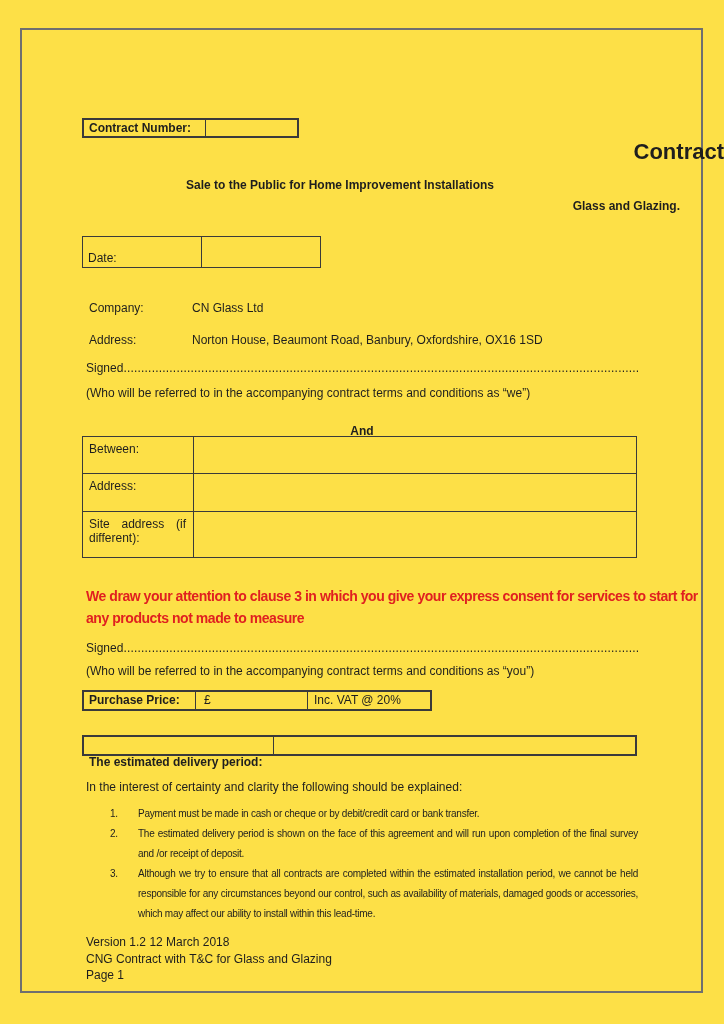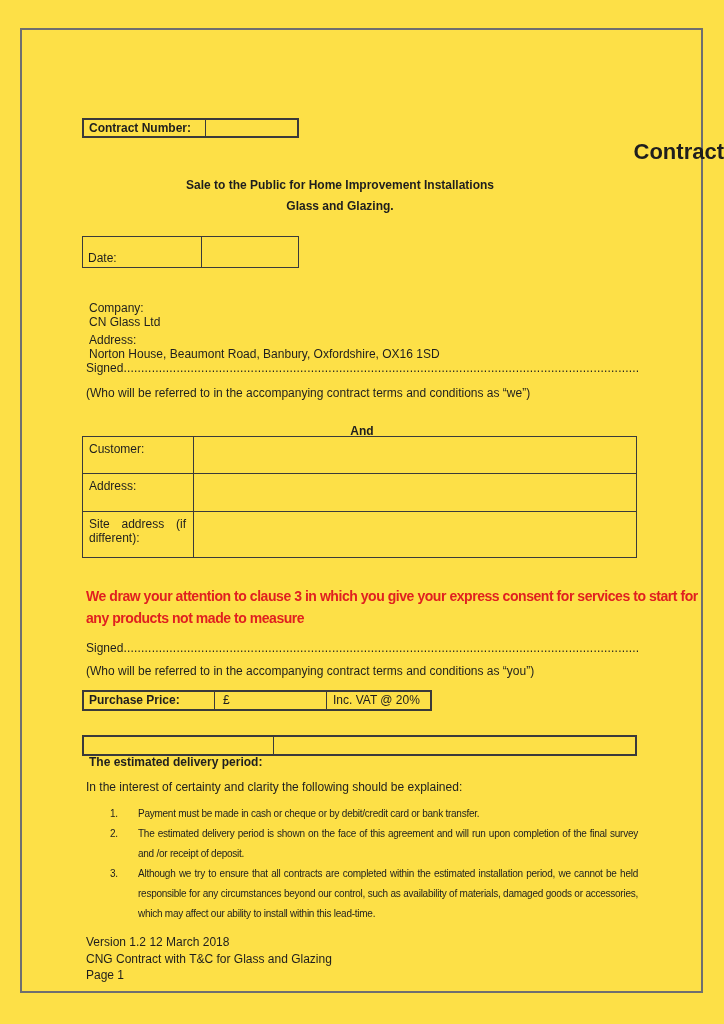--- a/index.html
+++ b/index.html
@@ -22,35 +22,35 @@
   }
   .cn-label { width:122px; border-right:1px solid #3a3a3a; font-weight:bold; padding:1px 0 0 5px; font-size:12px; }
   .cn-input { flex:1; }
 
   .doc-title {
     position:absolute; left:0; top:139px; width:724px;
     text-align:right; font-weight:bold; font-size:22px; line-height:26px;
   }
   .subtitle { position:absolute; left:0; width:680px; text-align:center; font-weight:bold; font-size:12px; }
   .s1 { top:178px; }
-  .s2 { top:199px; }
+  .s2 { top:199px;text-align:right; }
 
   
   .date-box {
-    position:absolute; left:82px; top:236px; width:217px; height:32px;
+    position:absolute; left:82px; top:236px; width:239px; height:32px;
     border:1px solid #3a3a3a; display:flex;
   }
   .date-label { width:119px; border-right:1px solid #3a3a3a; display:flex; align-items:flex-end; padding:0 0 2px 5px; }
   .date-input { flex:1; }
 
   .center-heading { position:absolute; left:0; width:724px; text-align:center; font-weight:bold; font-size:12px; }
   .between { top:276px; }
   .and { top:424px; }
 
-  .info-row { position:absolute; left:89px; display:flex;flex-direction:column; }
+  .info-row { position:absolute; left:89px; display:flex; }
   .info-label { width:103px; }
   .row-company { top:301px; }
   .row-address { top:333px; }
 
   .signed-line { position:absolute; left:86px; width:553px; display:flex; overflow:hidden; }
   .signed-we { top:361px; }
   .signed-you { top:641px; }
   .signed-dots { flex:1; overflow:hidden; white-space:nowrap; letter-spacing:0.2px; }
   .note { position:absolute; left:86px; width:560px; }
   .note-we { top:386px; }
@@ -72,21 +72,21 @@
     position:absolute; left:86px; top:585px; width:560px;
     color:#e02020; font-weight:bold; font-size:14px; line-height:22px;
     letter-spacing:-0.45px; white-space:nowrap;
   }
 
   
   .pp-box {
     position:absolute; left:82px; top:690px; width:350px; height:21px;
     border:2px solid #3a3a3a; display:flex; line-height:15px;
   }
-  .pp-label { width:131px; border-right:1px solid #3a3a3a; font-weight:bold; padding:1px 0 0 5px; }
+  .pp-label { width:112px; border-right:1px solid #3a3a3a; font-weight:bold; padding:1px 0 0 5px; }
   .pp-currency { width:112px; border-right:1px solid #3a3a3a; padding:1px 0 0 8px; }
   .pp-vat { flex:1; padding:1px 0 0 6px; }
 
   
   .del-box {
     position:absolute; left:82px; top:735px; width:555px; height:21px;
     border:2px solid #3a3a3a; display:flex; line-height:15px;
   }
   .del-label { width:190px; border-right:1px solid #3a3a3a; font-weight:bold; padding:18px 0 0 5px; }
   .del-input { flex:1; }
@@ -134,21 +134,21 @@
   <div class="signed-line signed-we">
     <span class="signed-label">Signed</span>
     <span class="signed-dots">....................................................................................................................................................................................</span>
   </div>
   <div class="note note-we">(Who will be referred to in the accompanying contract terms and conditions as “we”)</div>
 
   <div class="center-heading and">And</div>
 
   <div class="cust-table">
     <div class="ct-row r1">
-      <div class="ct-label">Customer:</div>
+      <div class="ct-label">Between:</div>
       <div class="ct-input"></div>
     </div>
     <div class="ct-row r2">
       <div class="ct-label">Address:</div>
       <div class="ct-input"></div>
     </div>
     <div class="ct-row r3">
       <div class="ct-label ct-label-justify">Site address (if different):</div>
       <div class="ct-input"></div>
     </div>

